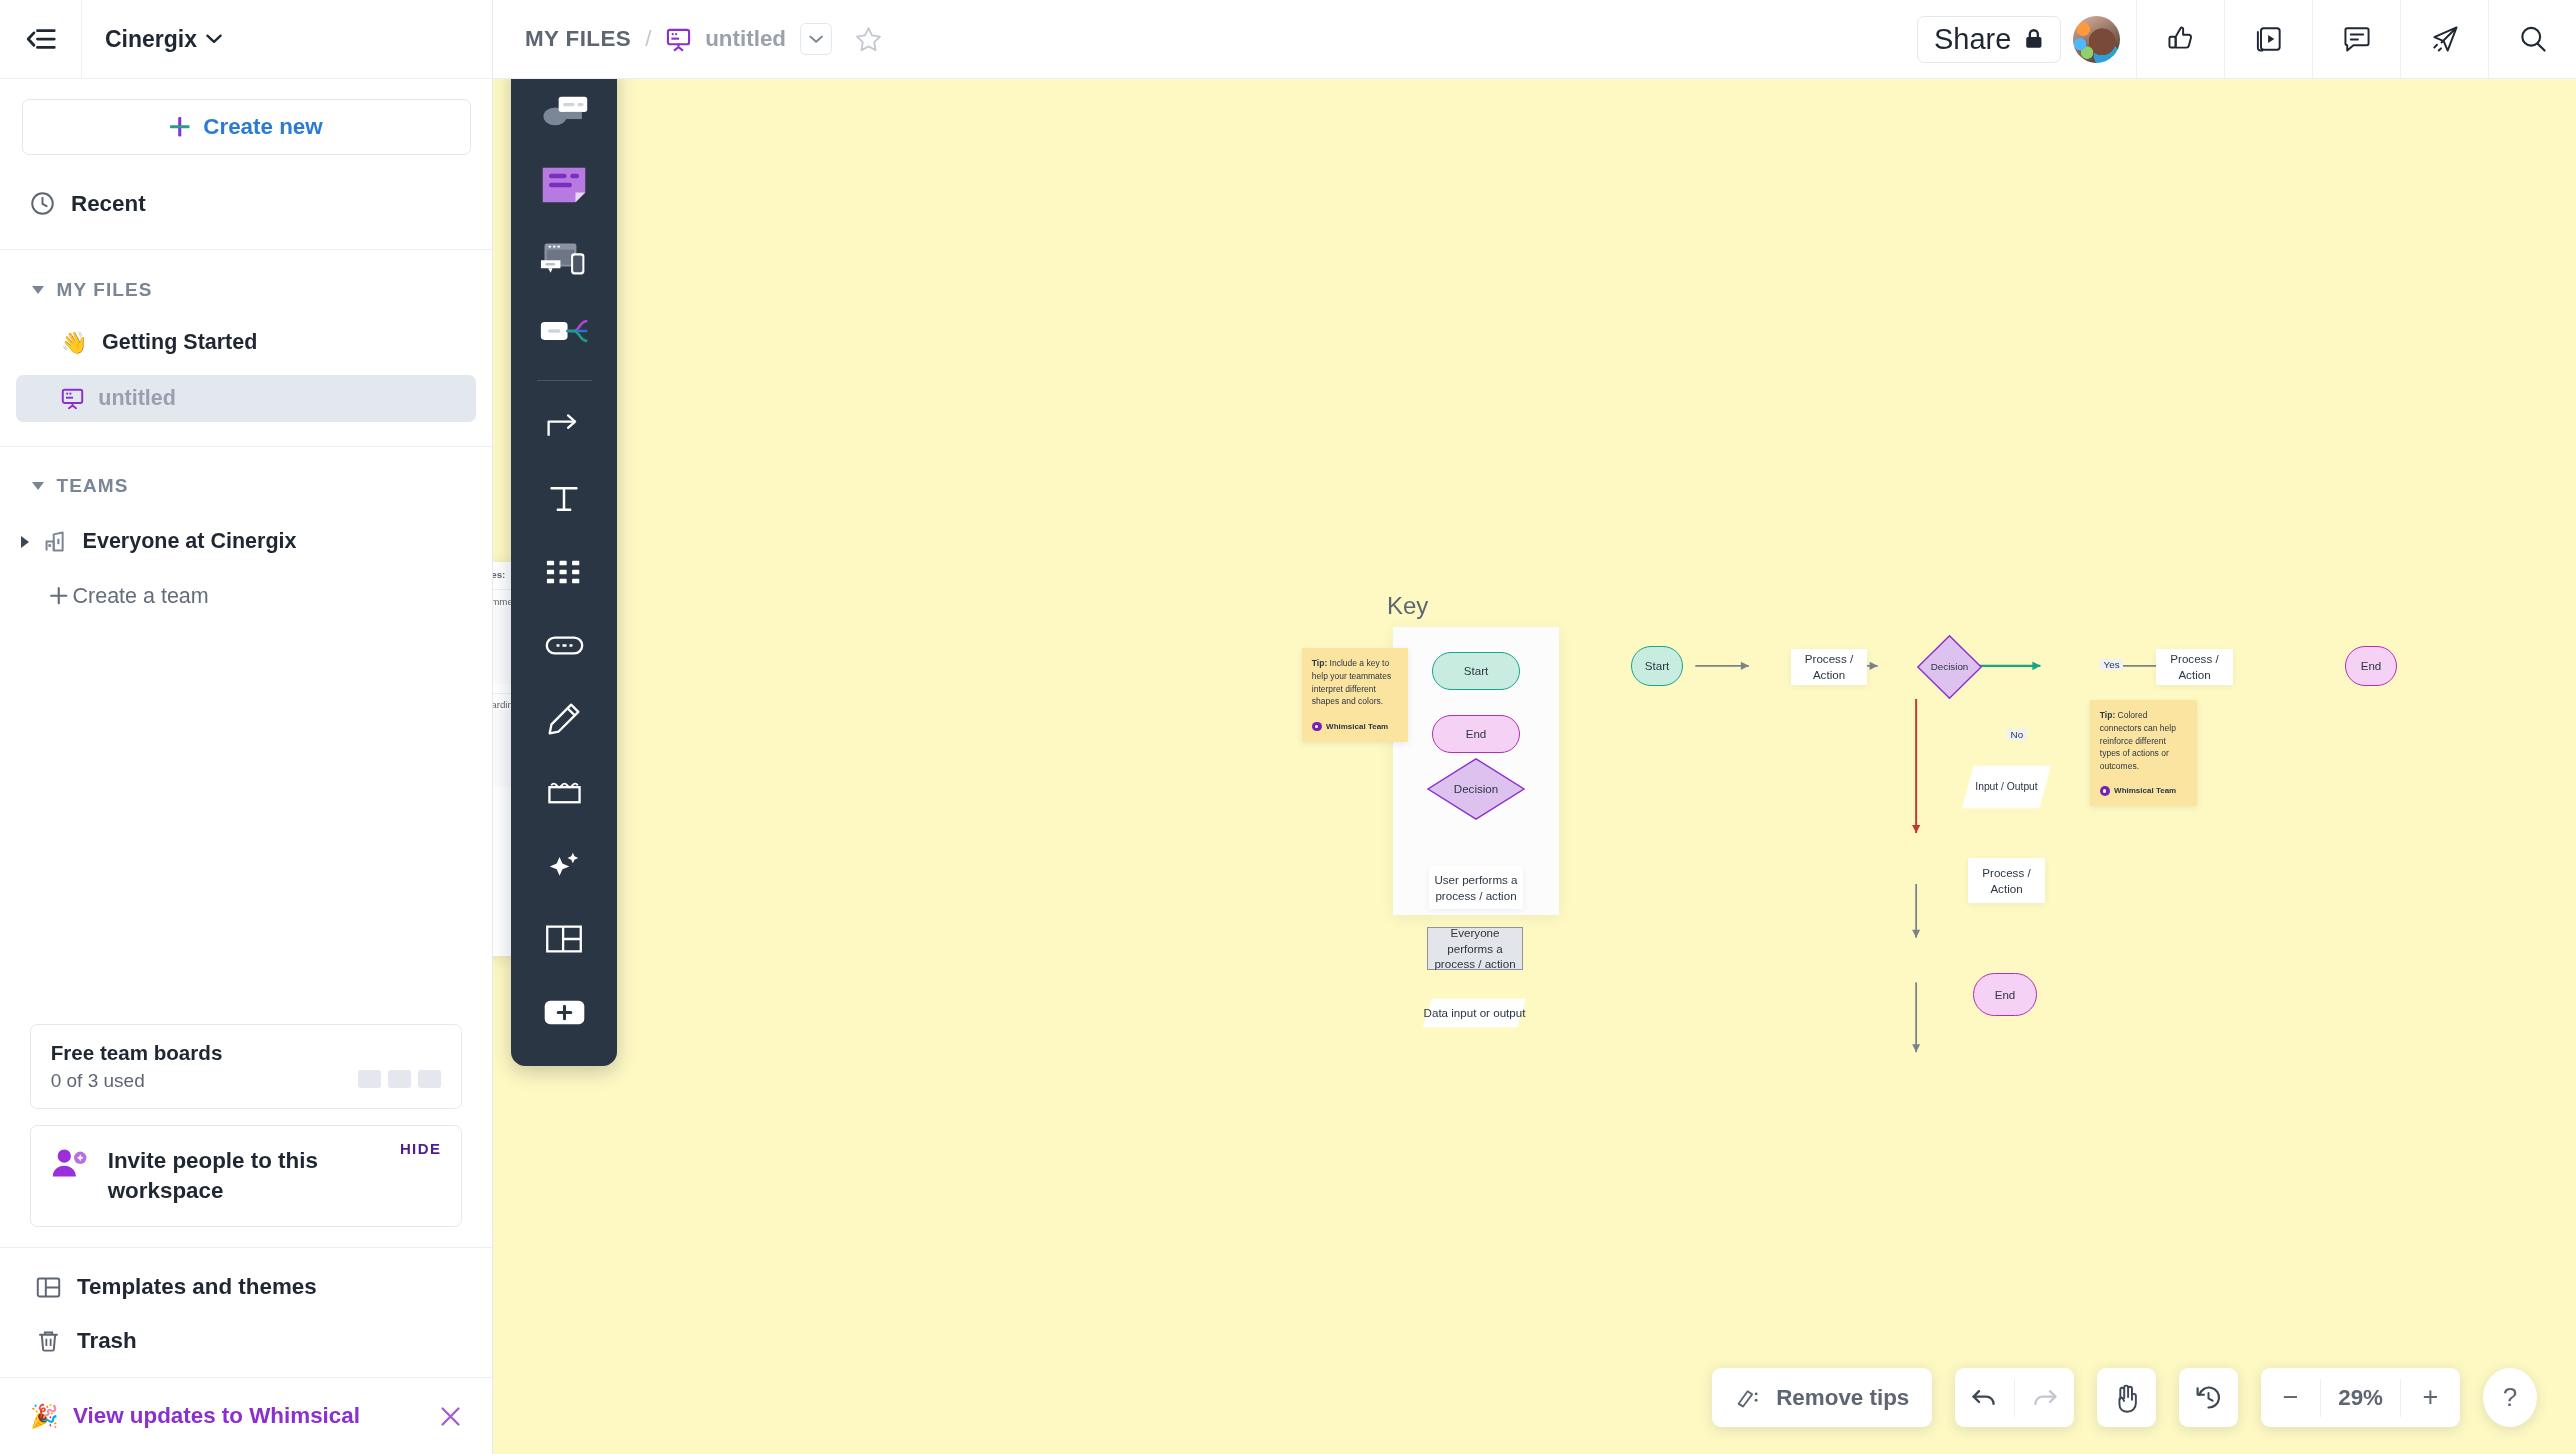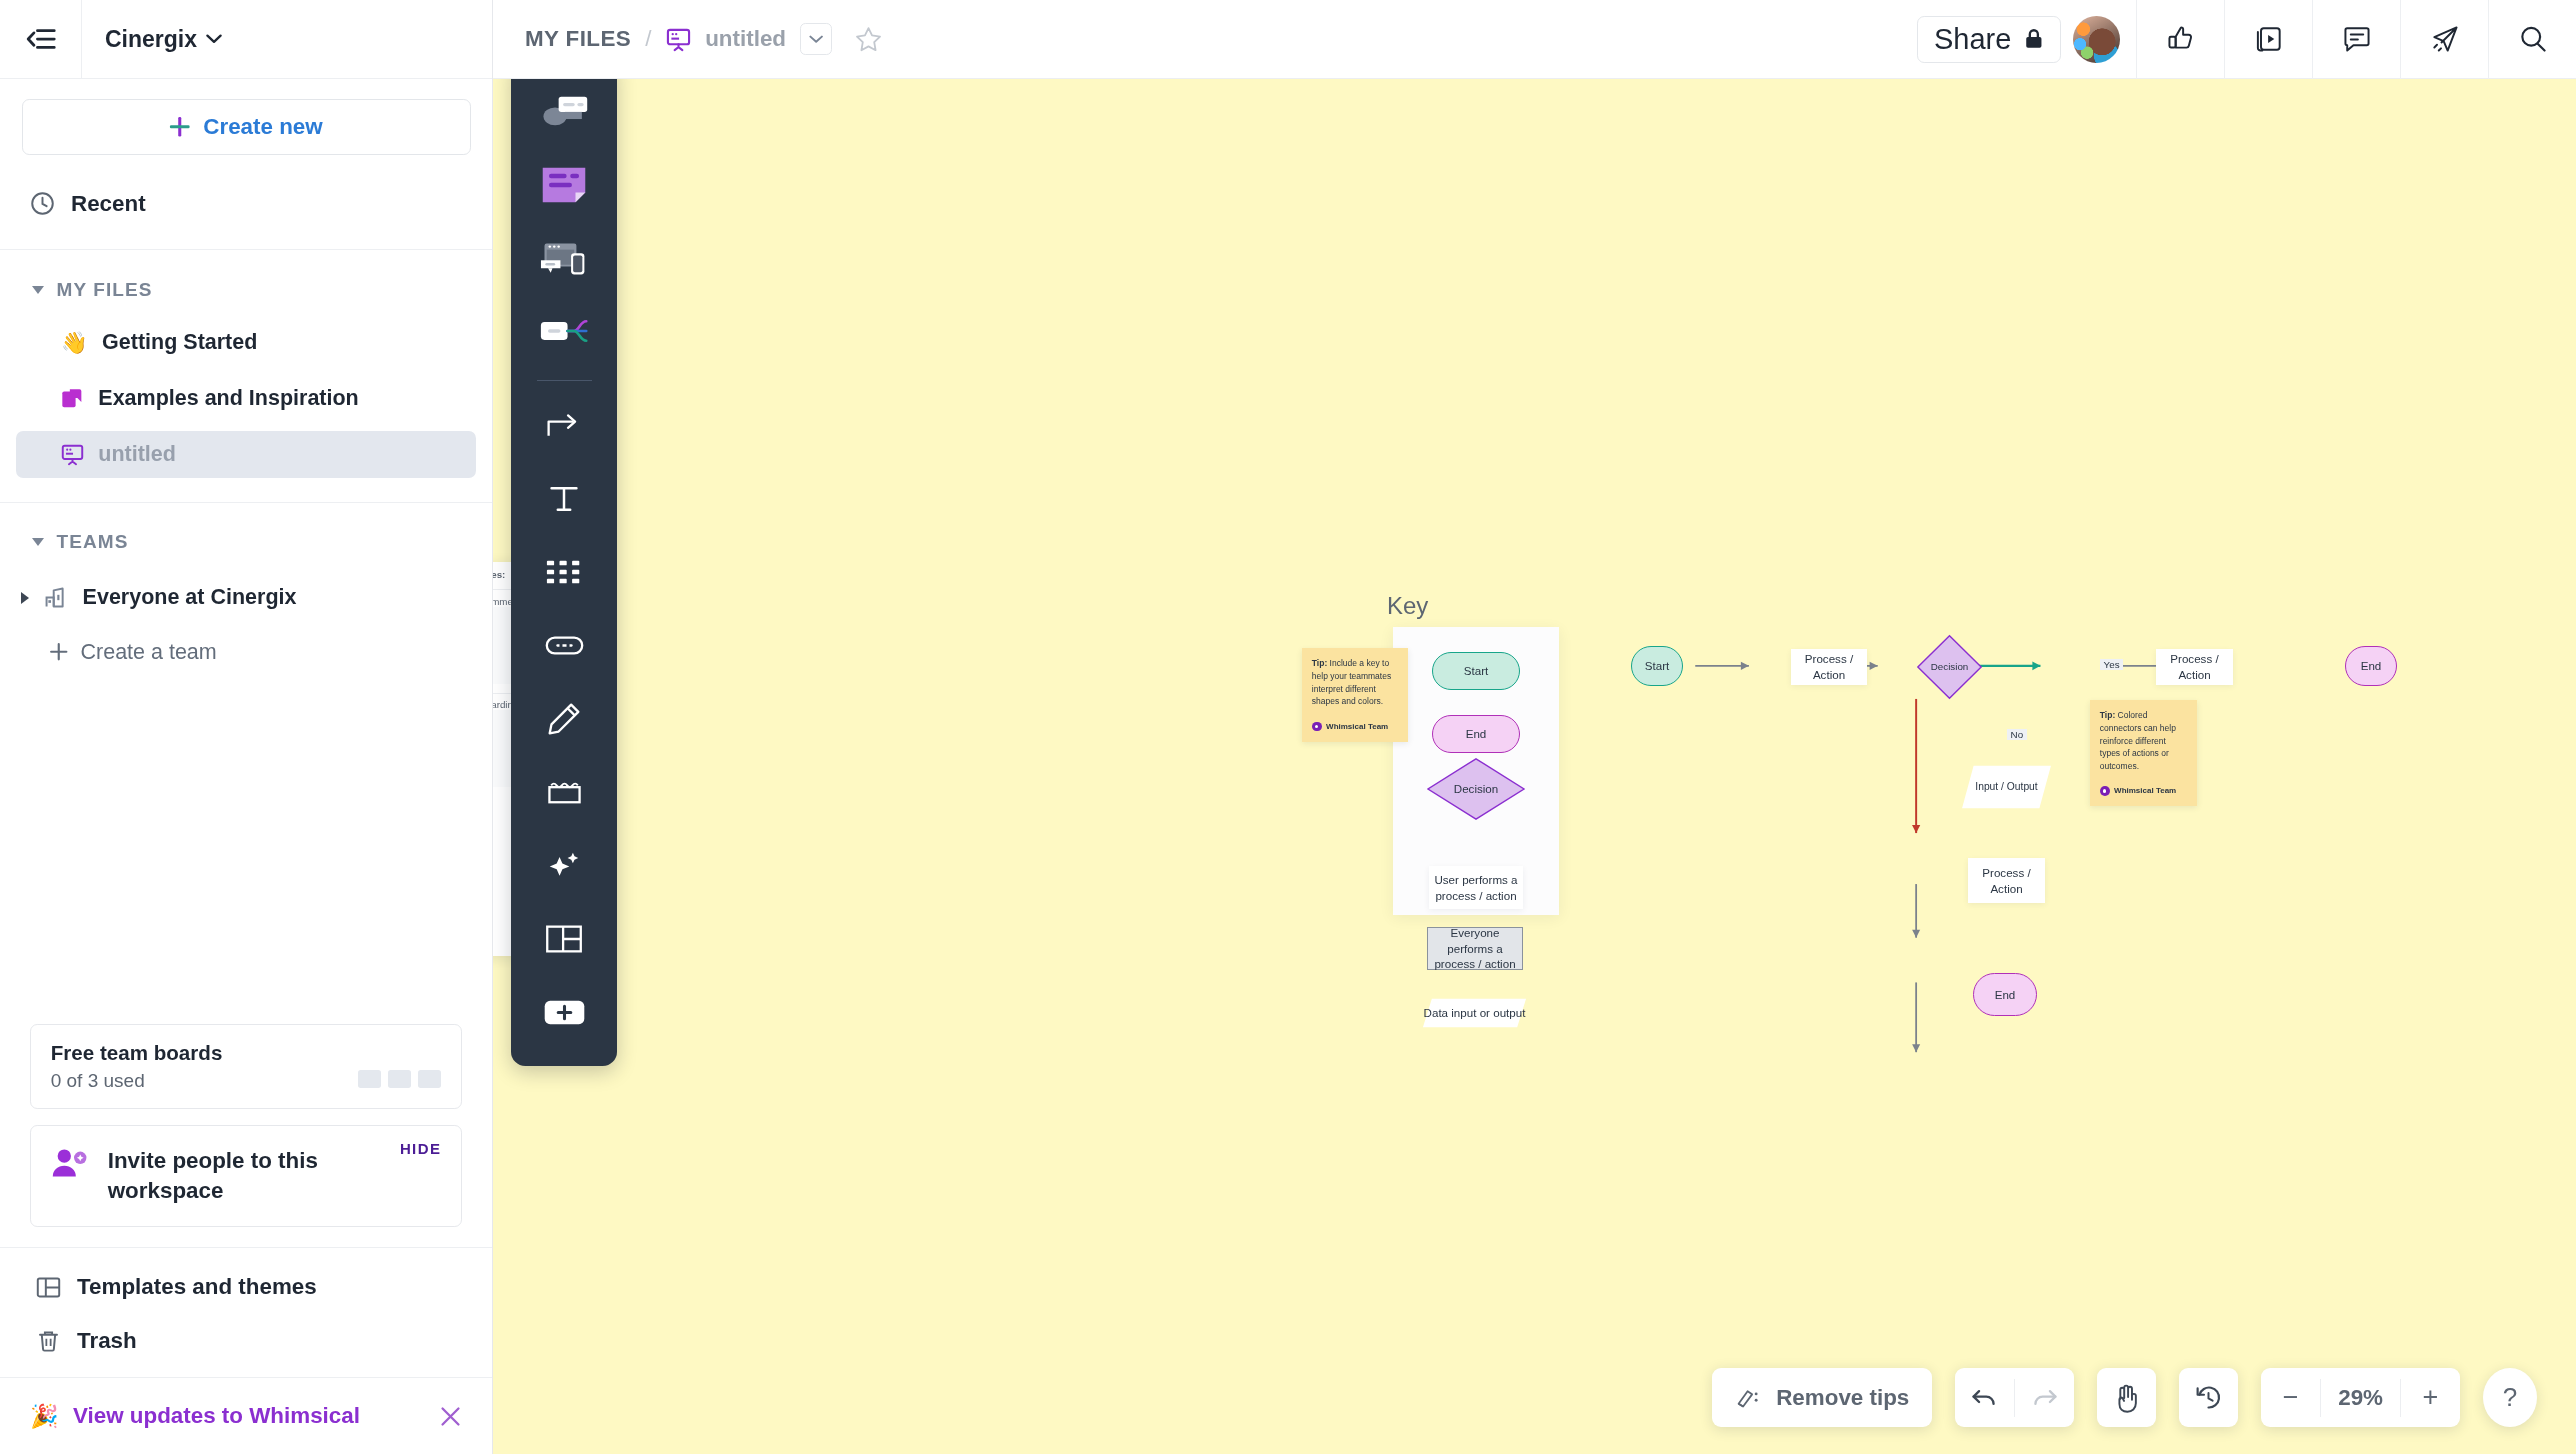--- a/index.html
+++ b/index.html
@@ -65,21 +65,21 @@
   .file-row .lbl { font-size: 21.5px; font-weight: 700; color: #1f2733; }
   .file-row.active .lbl { color: #98a0ad; font-weight: 600; }
   .emoji { font-size: 21.5px; }
 
   .team-row {
     display: flex; align-items: center; gap: 14.3px; height: 50px;
     padding-left: 21px; margin: 5.4px 0; cursor: pointer;
   }
   .team-row .lbl { font-size: 21.5px; font-weight: 700; color: #1f2733; }
   .create-team {
-    display: flex; align-items: center; gap: 11px; height: 48px;
+    display: flex; align-items: center; gap: 3px; height: 48px;
     padding-left: 48px; cursor: pointer;
   }
   .create-team .lbl { font-size: 21.5px; color: #636d7b; }
 
   .sb-spacer { flex: 1 1 auto; }
 
   .card {
     margin: 0 30px 16px 30px; border: 0.9px solid #e6e8ec; border-radius: 7.2px;
     background: #fff; padding: 16px 19.7px; position: relative;
   }
@@ -259,29 +259,20 @@
     <div class="section-hdr">
       <span class="tri-down"></span>
       <span class="lbl">MY FILES</span>
     </div>
 
     <div class="file-row">
       <span class="emoji">👋</span>
       <span class="lbl">Getting Started</span>
     </div>
 
-    <div class="file-row">
-      <span>
-        <svg width="23" height="23" viewBox="0 0 26 26">
-          <rect x="1.5" y="5" width="15" height="18" rx="2" fill="#b92fd0"></rect>
-          <path d="M10 2.5h11a2 2 0 012 2V17l-4.5-4.5H10z" fill="#b92fd0"></path>
-        </svg>
-      </span>
-      <span class="lbl">Examples and Inspiration</span>
-    </div>
 
     <div class="file-row active">
       <span>
         <svg width="23" height="23" viewBox="0 0 26 26">
           <rect x="2" y="3" width="22" height="15" rx="2.2" stroke="#8b2fd0" stroke-width="2.2" fill="none"></rect>
           <circle cx="7" cy="7.5" r="1.2" fill="#8b2fd0"></circle>
             <circle cx="10.6" cy="7.5" r="1.2" fill="#8b2fd0"></circle>
           <rect x="5.6" y="11" width="8" height="2.2" fill="#8b2fd0"></rect>
           <path d="M13 18v3M13 21l-4 3M13 21l4 3" stroke="#8b2fd0" stroke-width="2.2" stroke-linecap="round"></path>
         </svg>

